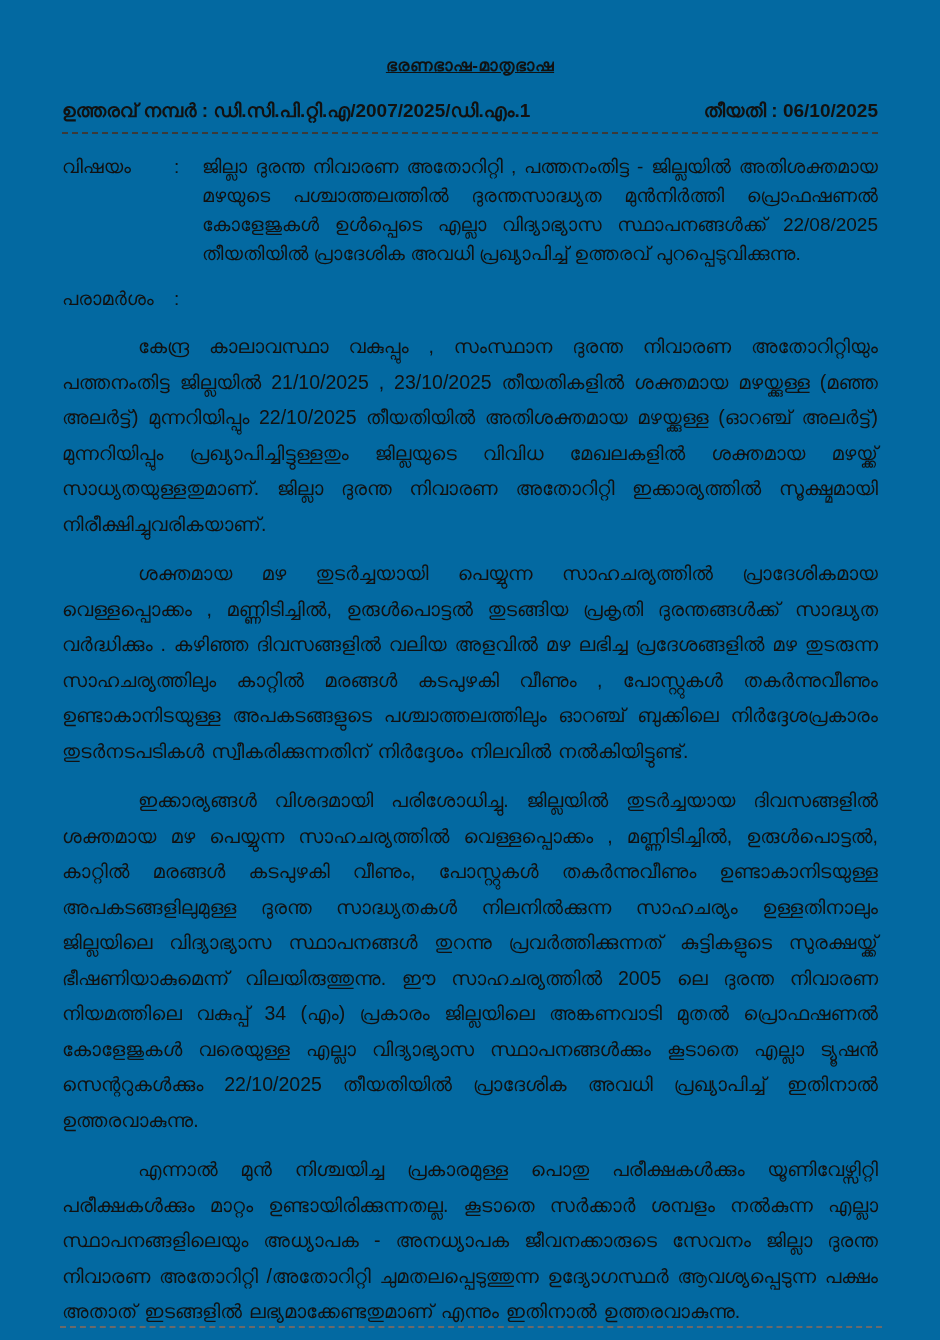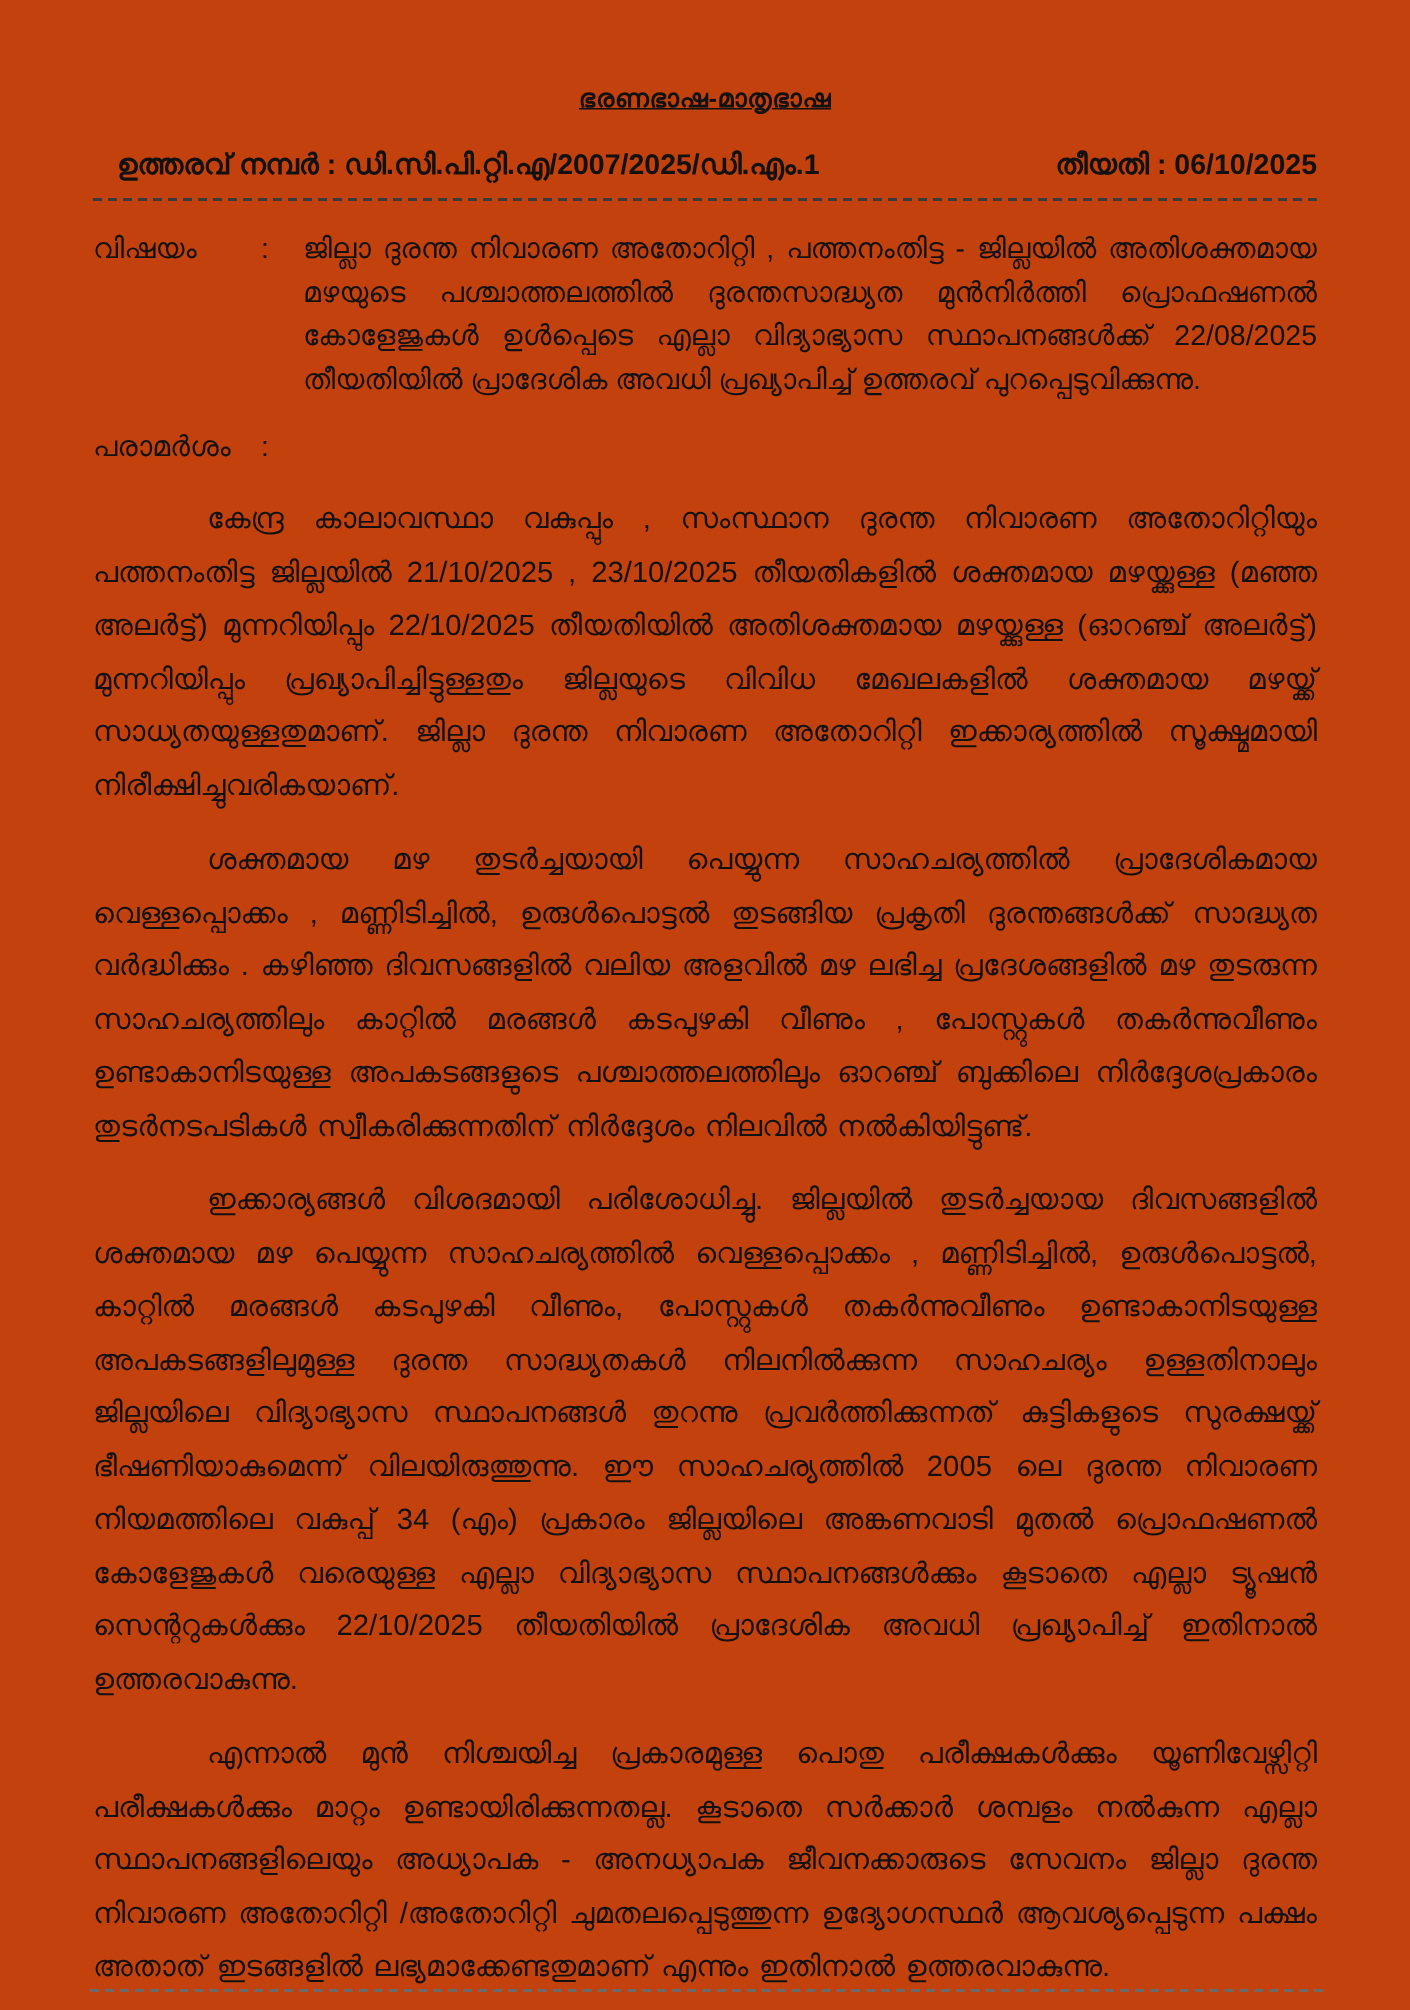--- a/index.html
+++ b/index.html
@@ -2,21 +2,21 @@
 <html lang="ml"><head>
 <meta charset="utf-8">
 <style>
   * { margin: 0; padding: 0; box-sizing: border-box; }
   html, body { background: #e9e9e9; }
   .page {
     position: relative;
     width: 940px;
     height: 1340px;
     margin: 0 auto;
-    background: #c2410c;
+    background: #0369a1;
     color: #111111;
     font-family: "Liberation Sans", "DejaVu Sans", sans-serif;
     overflow: hidden;
   }
   .content { padding: 56px 62px 0 62px; }
 
   .motto {
     text-align: center;
     font-weight: bold;
     font-size: 17px;
@@ -30,21 +30,20 @@
     line-height: 29px;
   }
 
   .meta-row {
     margin-top: 24px;
     display: flex;
     justify-content: space-between;
     align-items: baseline;
     font-weight: bold;
     font-size: 19px;
-    margin-left: 16px;
   }
   .dashed-rule {
     margin-top: 10px;
     border-top: 2.5px dashed #3a3a3a;
     height: 0;
   }
   .dashed-rule.bottom {
     position: absolute;
     left: 60px;
     right: 58px;

